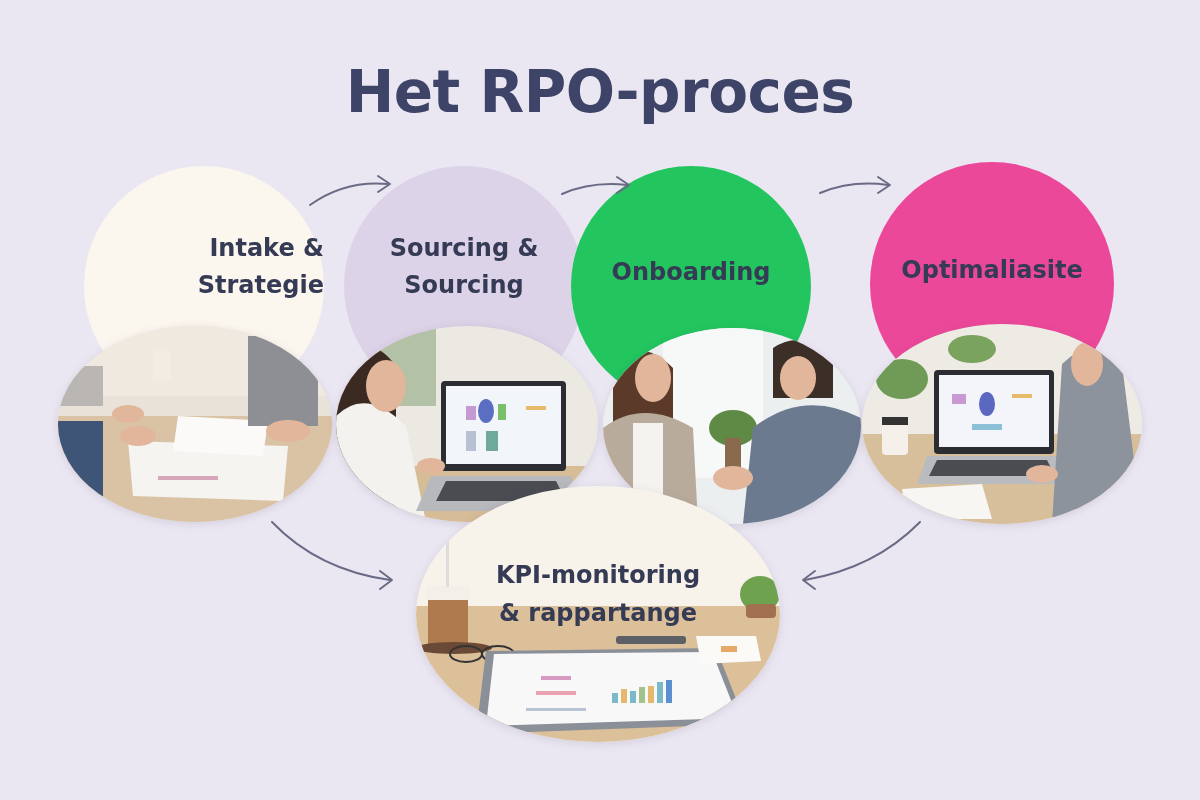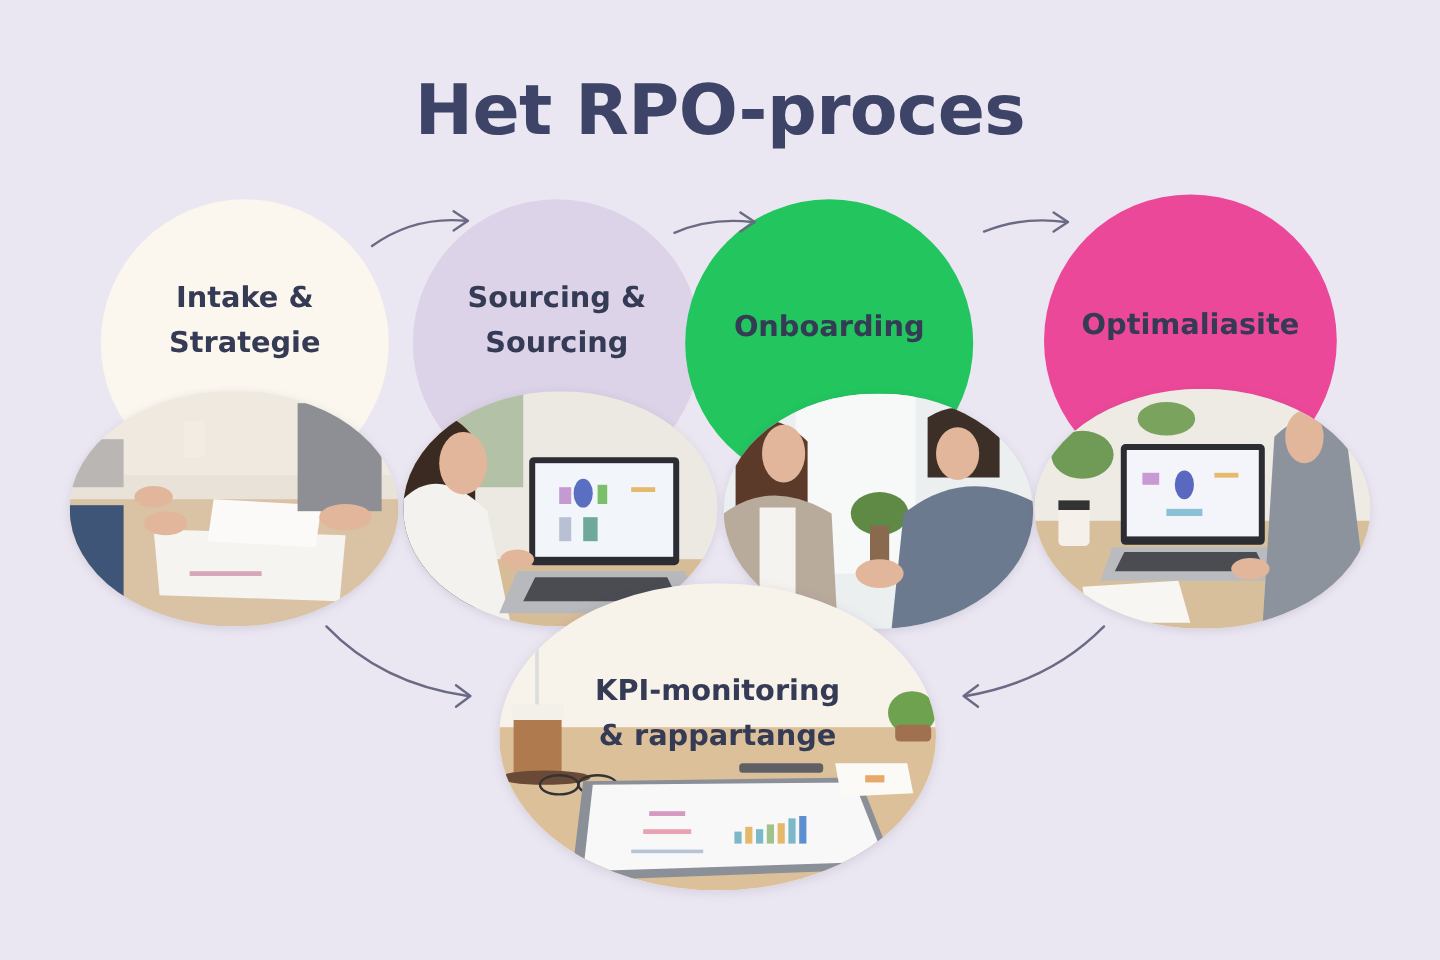--- a/index.html
+++ b/index.html
@@ -38,21 +38,21 @@
     position: absolute; left: 0; right: 0; top: 70px; text-align: center;
     color: #353a55; font-weight: bold; font-size: 24px; line-height: 38px;
   }
 </style>
 </head>
 <body>
 
 <div class="title">Het RPO-proces</div>
 
 <div class="bubble" style="left:84px; top:166px; width:240px; height:240px; background:#fbf6ee;">
-  <div class="label" style="top:64px;">
+  <div class="label" style="top:64px;text-align:right;">
     <div>Intake &amp;</div>
     <div>Strategie</div>
   </div>
 </div>
 <div class="bubble" style="left:344px; top:166px; width:240px; height:240px; background:#dcd3e8;">
   <div class="label" style="top:64px;">
     <div>Sourcing &amp;</div>
     <div>Sourcing</div>
   </div>
 </div>

